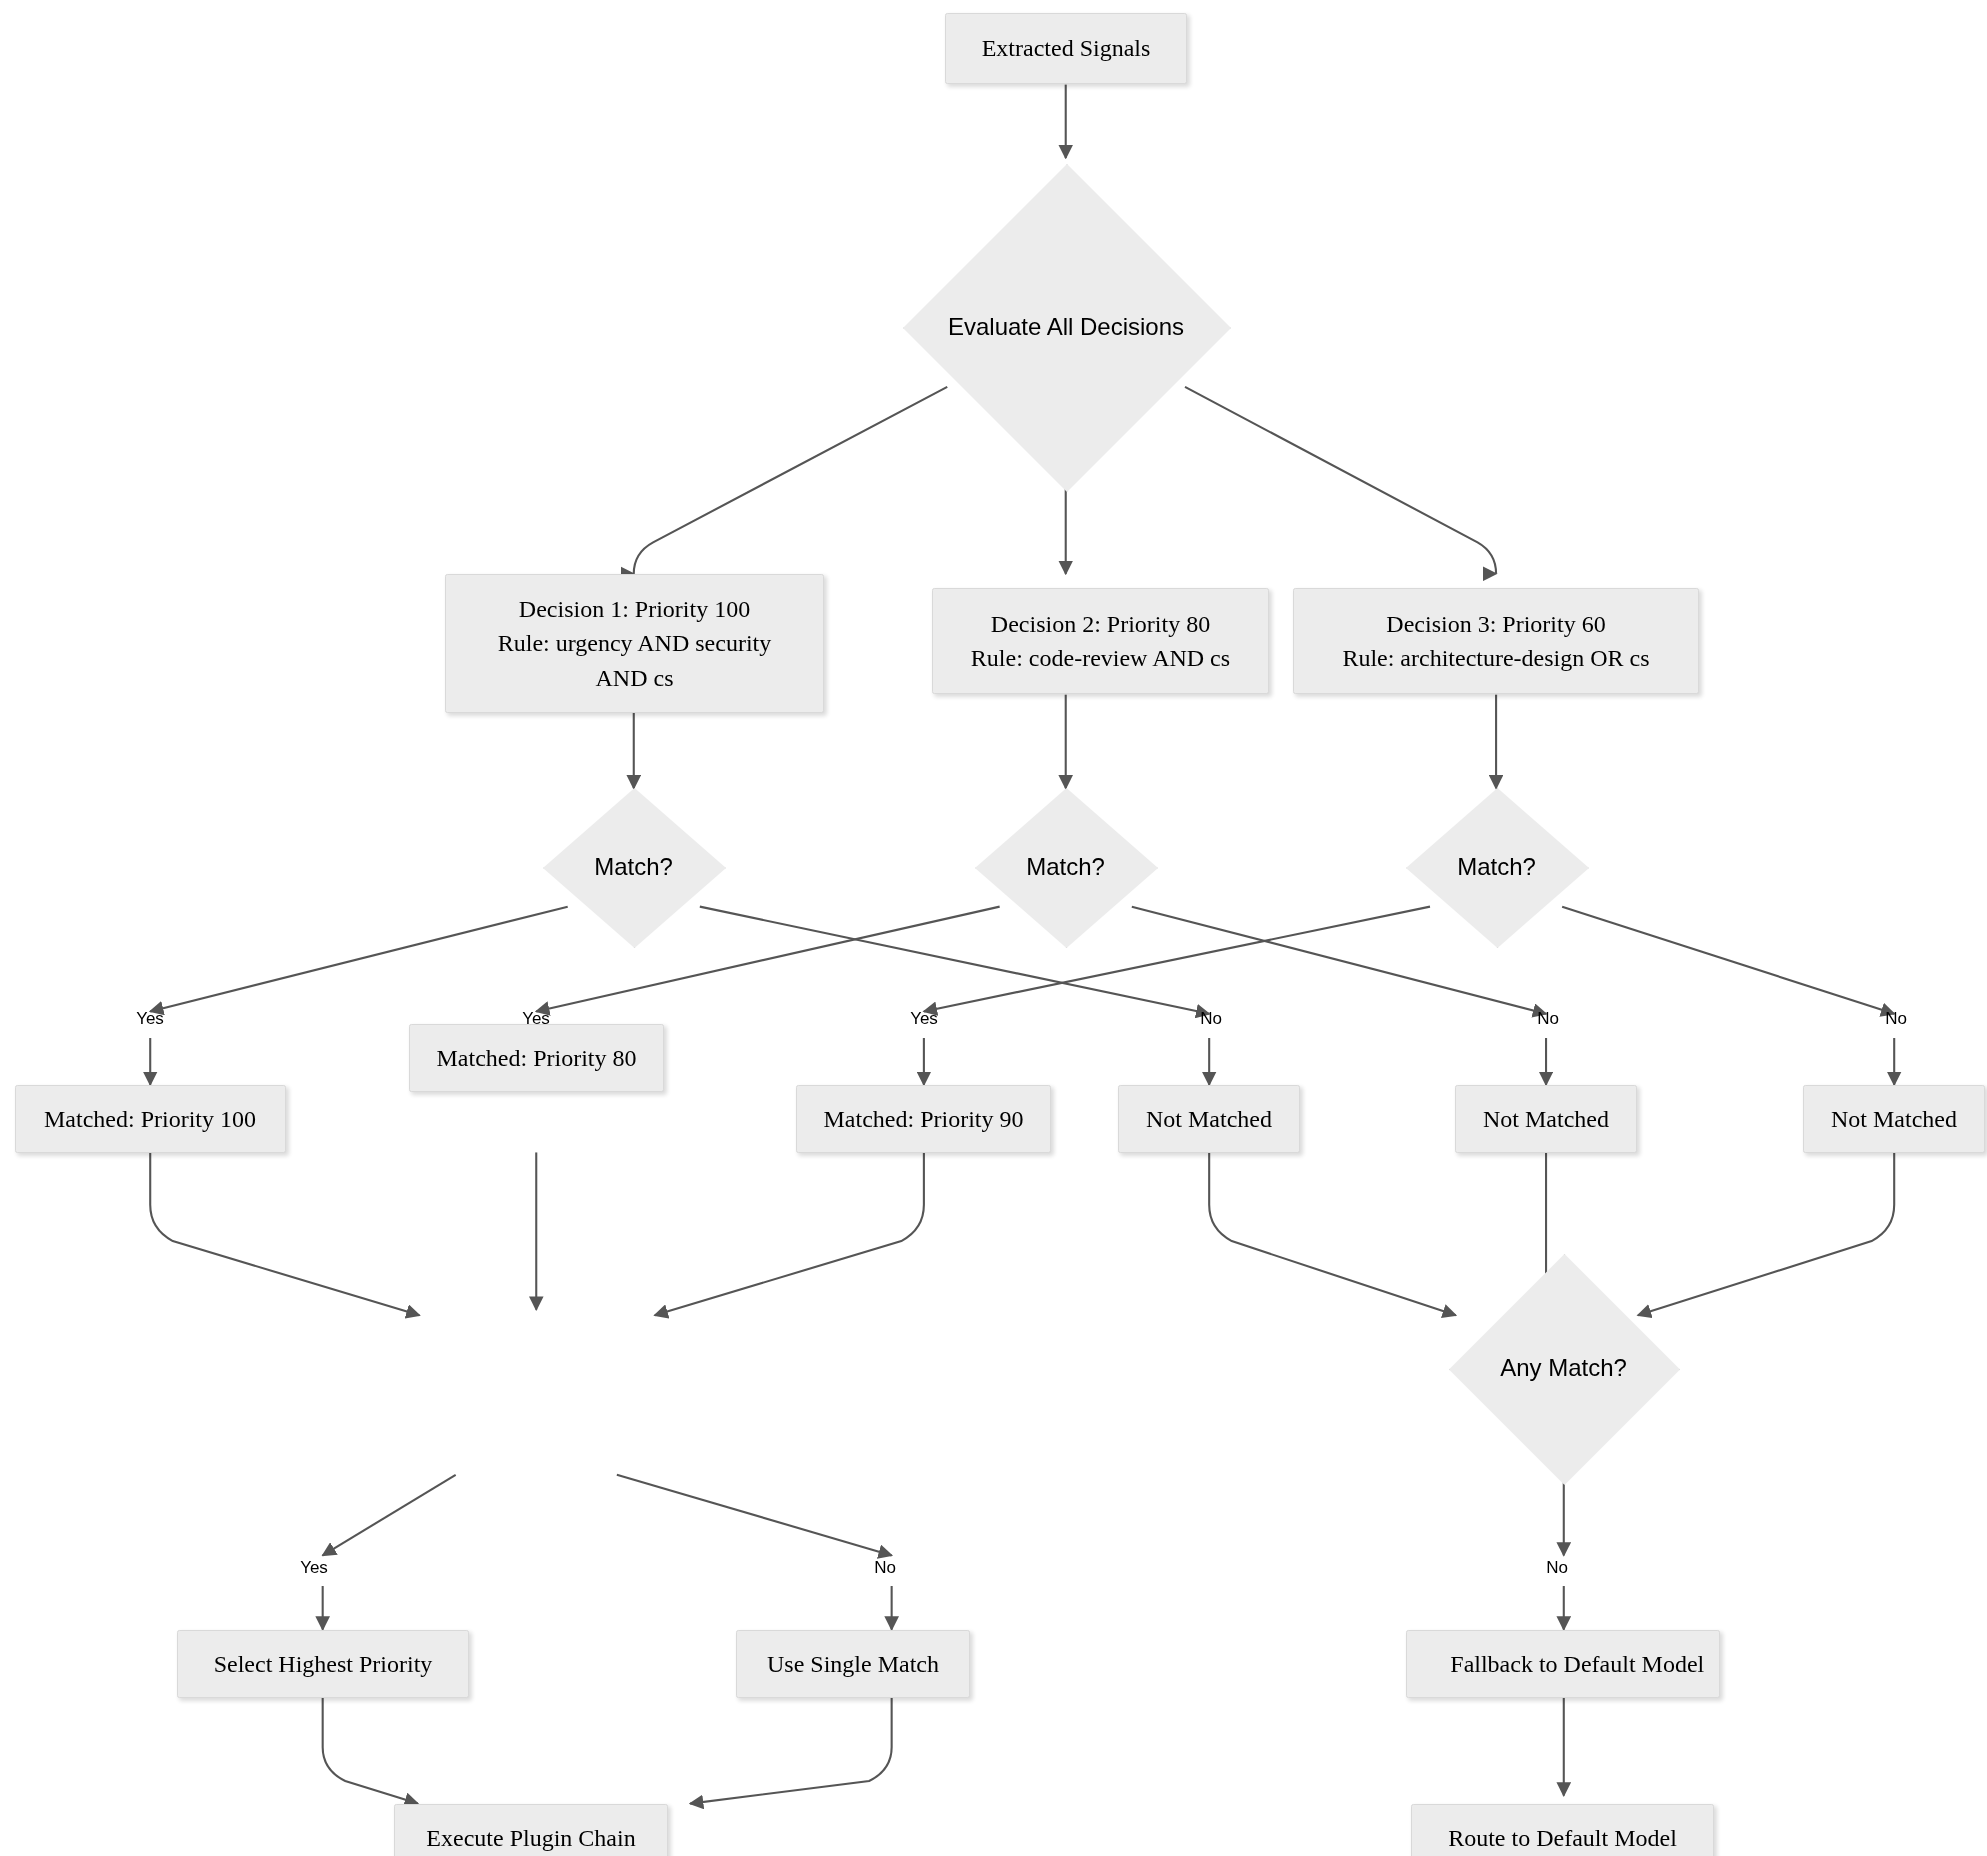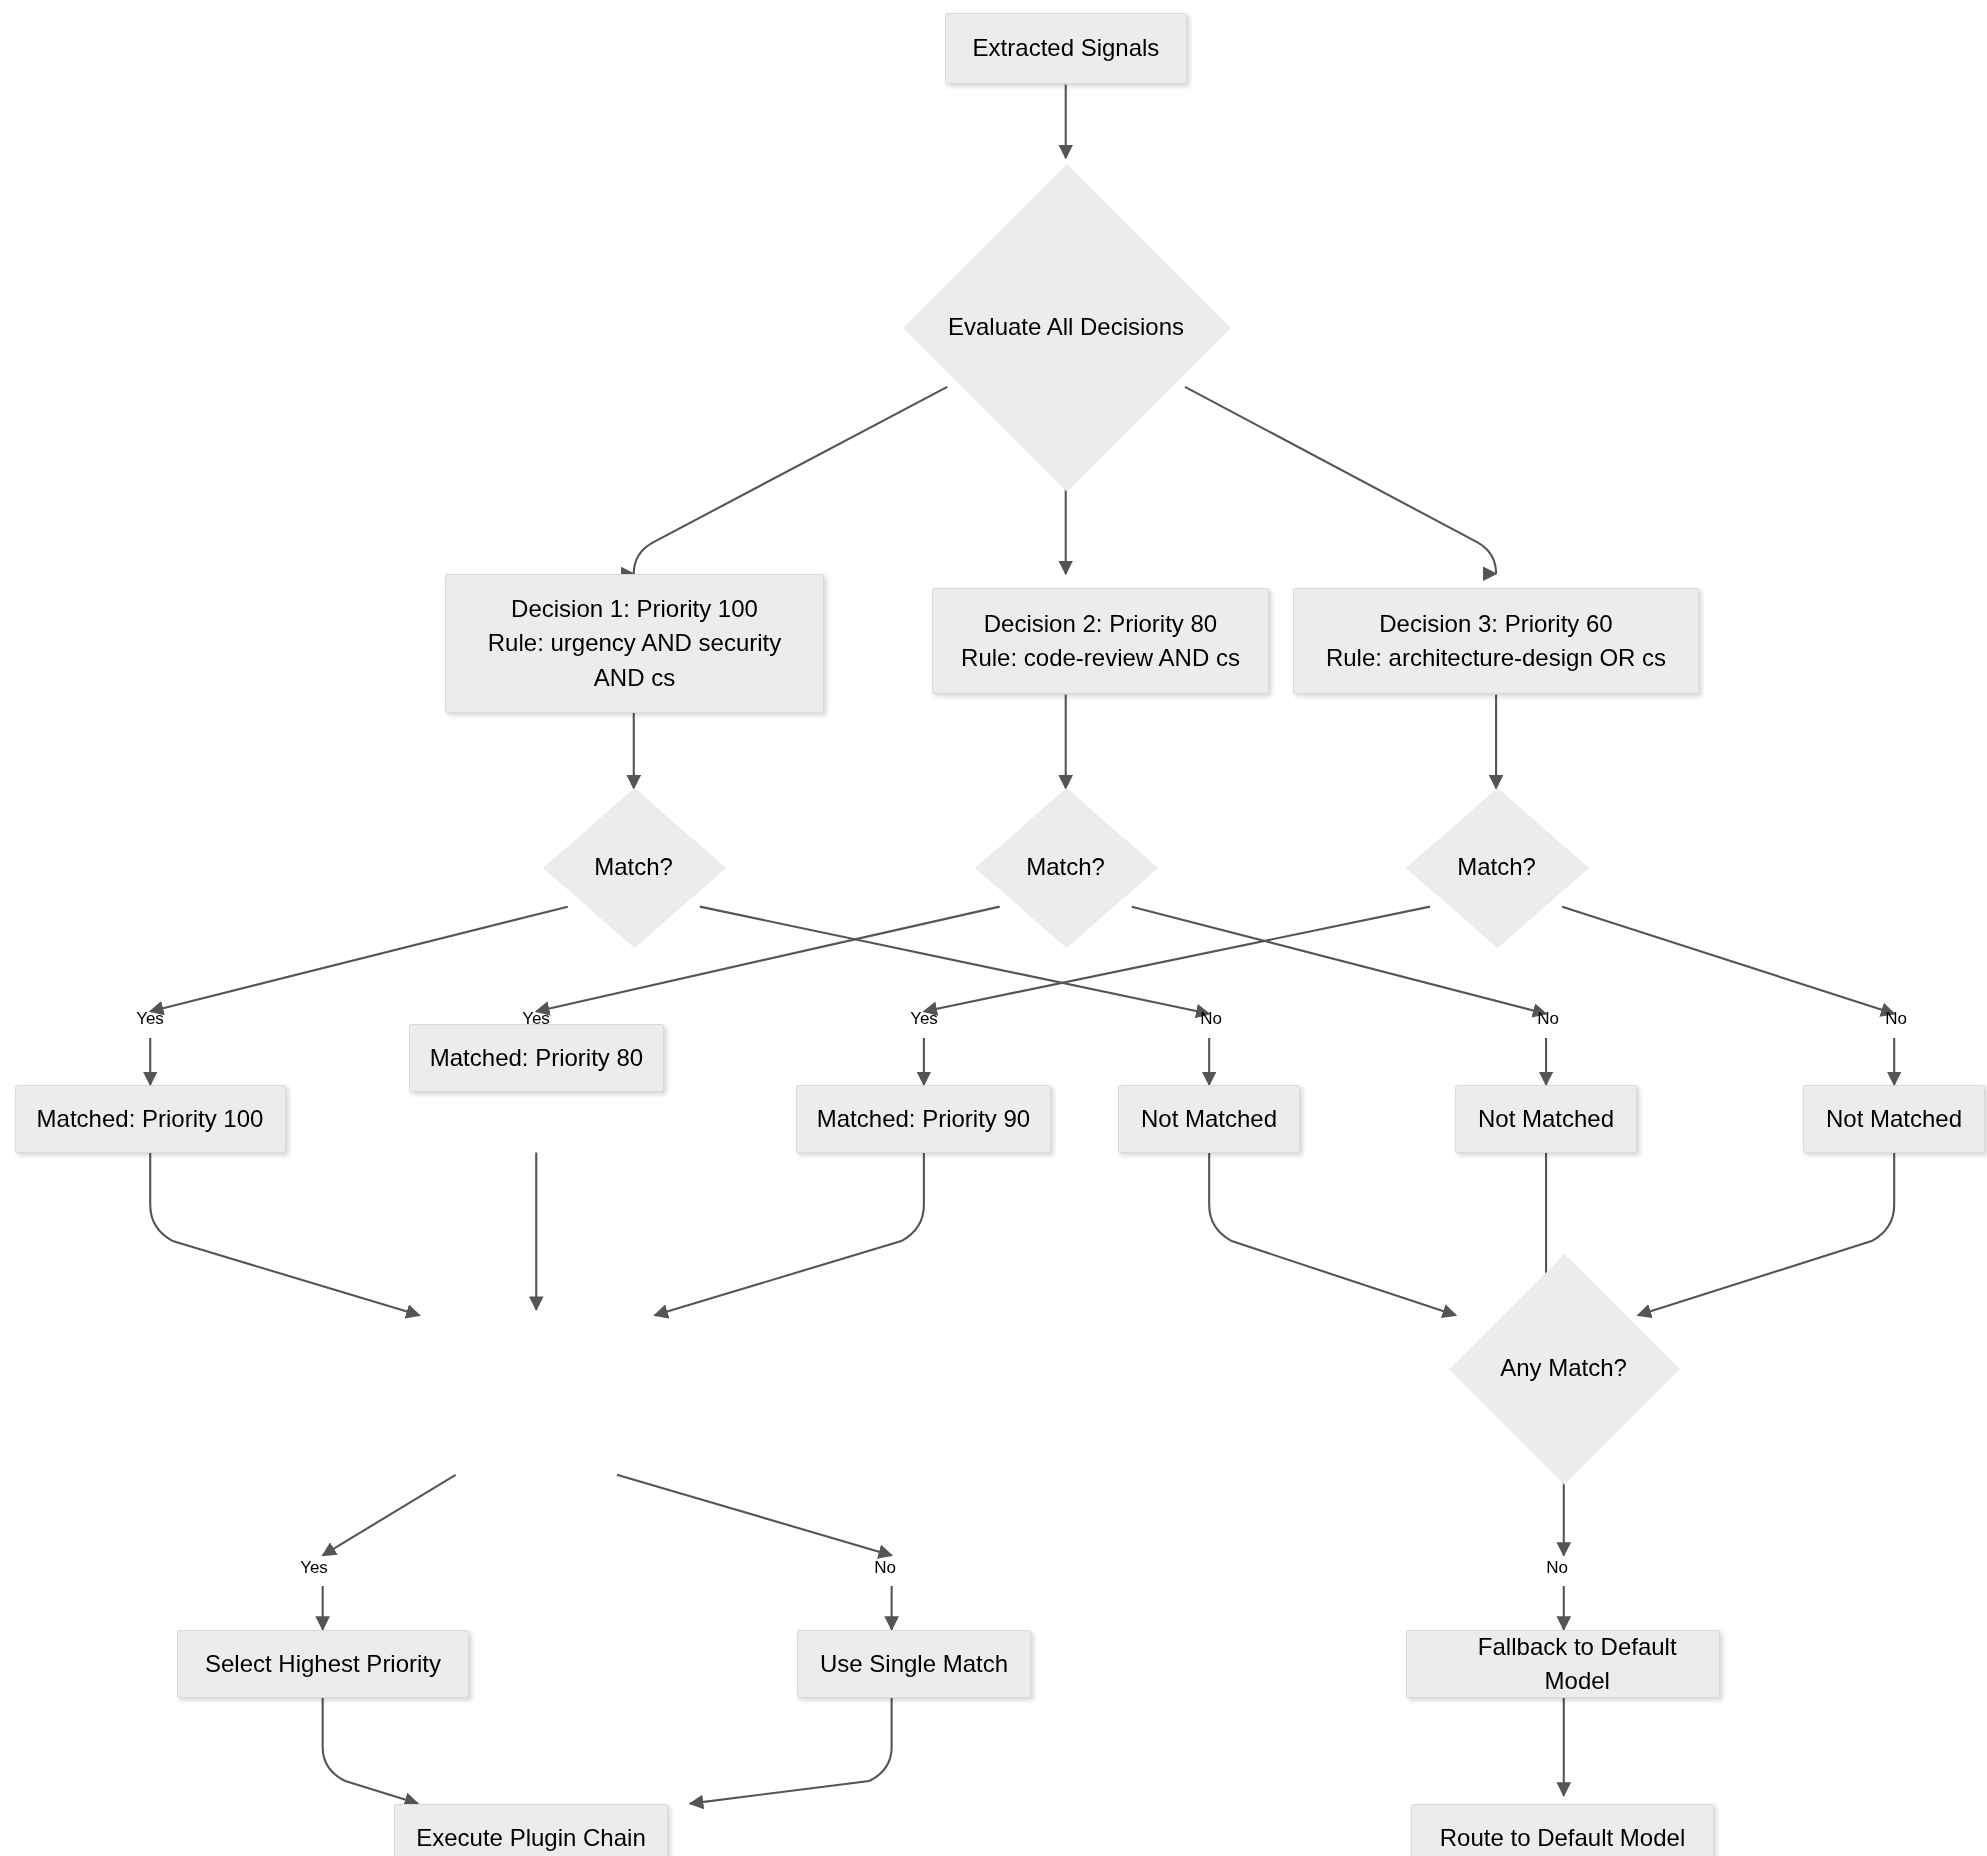--- a/index.html
+++ b/index.html
@@ -58,20 +58,21 @@
     clip-path: polygon(50% 0%, 100% 50%, 50% 100%, 0% 50%);
     filter: drop-shadow(2.4px 2.4px 3.2px rgba(0,0,0,0.16));
   }
   .diamond-label {
     position: relative;
     z-index: 1;
     white-space: nowrap;
   }
   .node-rect .rect-label {
     white-space: pre-line;
+    font-family: Liberation Serif, serif;
   }
   .edge-label {
     position: absolute;
     font-size: 17px;
     color: #000000;
     background: transparent;
     z-index: 3;
     white-space: nowrap;
     transform: translate(-50%, -50%);
   }
@@ -205,21 +206,21 @@
 
   <div class="node node-diamond" style="left:1449px; top:1254px; width:229px; height:229px;">
     <span class="diamond-shape"></span>
     <span class="diamond-label">Any Match?</span>
   </div>
 
   <div class="node node-rect" style="left:177px; top:1630px; width:292px; height:68px;">
     <span class="rect-label">Select Highest Priority</span>
   </div>
 
-  <div class="node node-rect" style="left:797px; top:1630px; width:234px; height:68px;">
+  <div class="node node-rect" style="left:736px; top:1630px; width:234px; height:68px;">
     <span class="rect-label">Use Single Match</span>
   </div>
 
   <div class="node node-rect" style="left:1406px; top:1630px; width:314px; height:68px;padding-left:43px;">
     <span class="rect-label">Fallback to Default Model</span>
   </div>
 
   <div class="node node-rect" style="left:394px; top:1804px; width:274px; height:68px;">
     <span class="rect-label">Execute Plugin Chain</span>
   </div>

